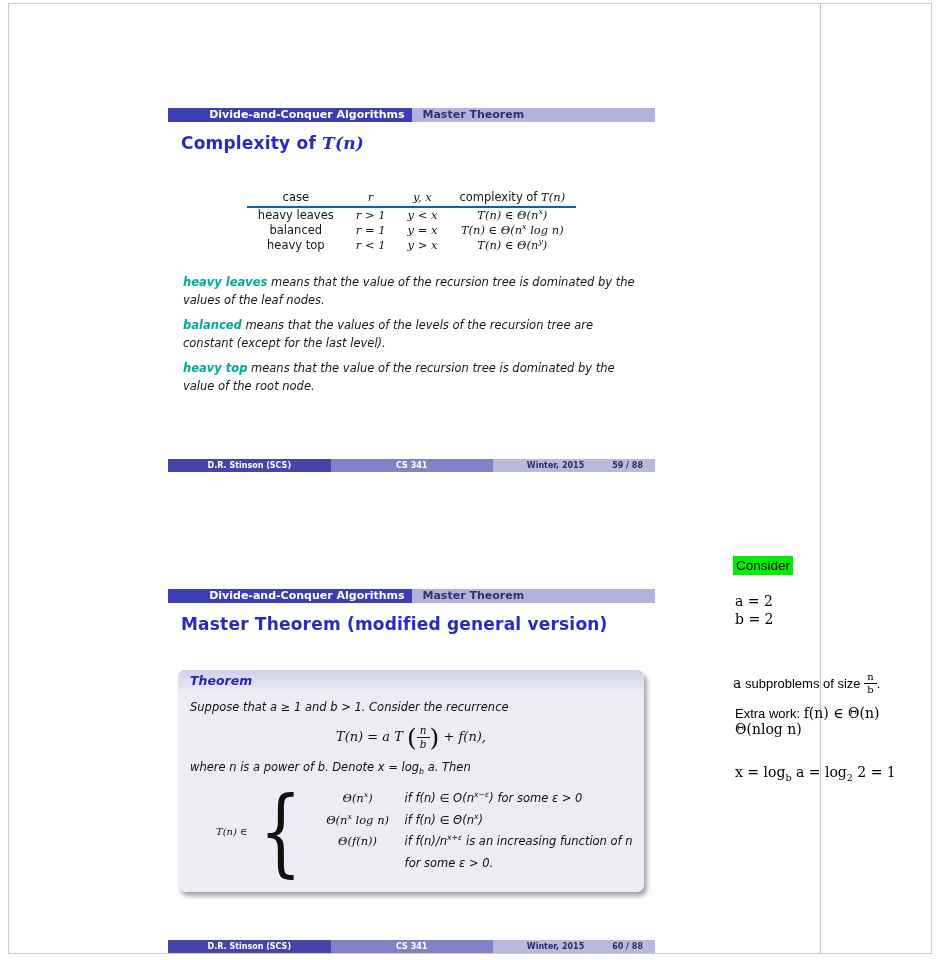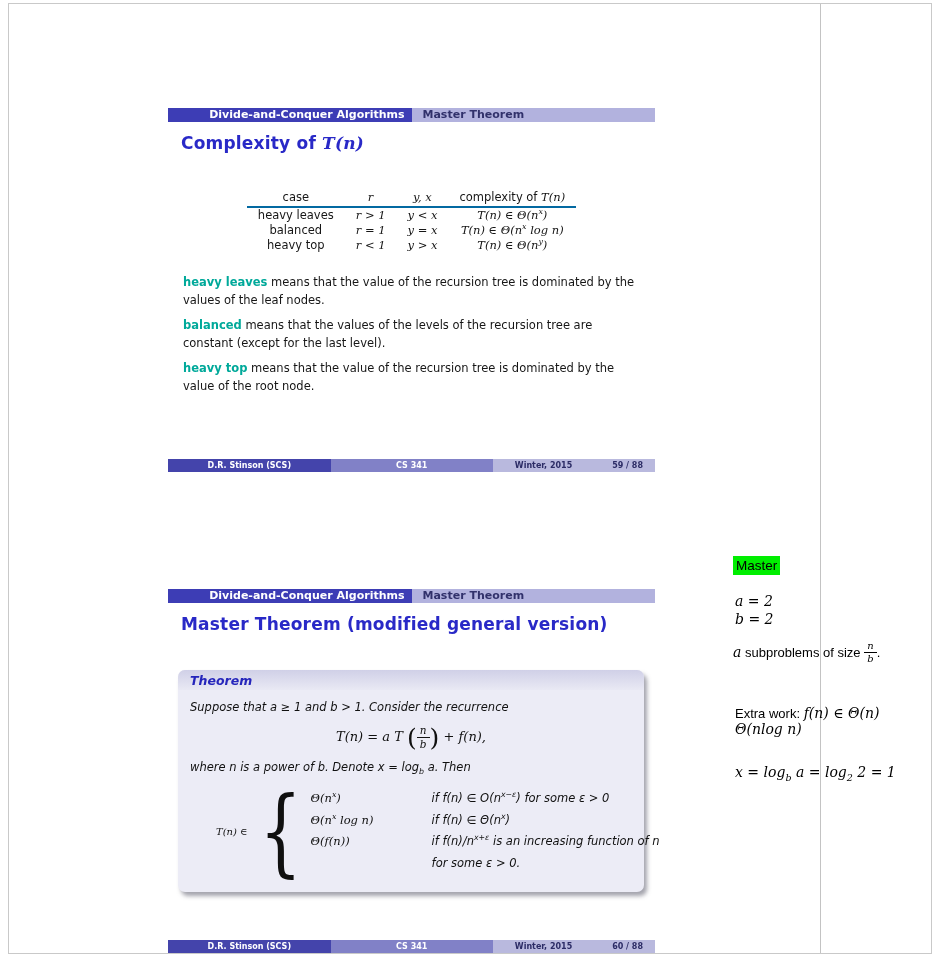--- a/index.html
+++ b/index.html
@@ -38,29 +38,29 @@
   .math{font-family:"DejaVu Serif",serif;font-style:italic;}
   .title-math{font-size:17px;}
   sup,sub{font-size:68%;line-height:0;}
   
   .ctable{margin:36px auto 0 auto;border-collapse:collapse;font-size:11.5px;color:#161616;}
   .ctable th{font-weight:normal;padding:1px 11px 2px 11px;text-align:center;white-space:nowrap;}
   .ctable td{padding:0 11px 1px 11px;text-align:center;white-space:nowrap;}
   .ctable thead tr{border-bottom:2px solid #0369a1;}
   
   .paras{margin:20px 14px 0 15px;}
-  .para{margin:0 0 7px 0;font-size:11.5px;line-height:18px;color:#161616;width:458px;}
+  .para{margin:0 0 7px 0;font-size:11.5px;line-height:18px;color:#161616;width:458px;font-style:italic;}
   .kw{color:var(--keyword_teal,#00a99a);font-weight:bold;}
   
   .slide-footer{position:absolute;left:0;bottom:0;width:100%;height:13px;display:flex;
     font-size:8px;line-height:13px;font-weight:bold;}
   .f1{width:33.4%;background:var(--footer_dark,#4444ab);color:#fff;text-align:center;white-space:nowrap;}
   .f2{width:33.3%;background:var(--footer_mid,#8181c7);color:#fff;text-align:center;white-space:nowrap;}
   .f3{width:33.3%;background:var(--footer_light,#b9b9de);color:var(--footer_light_text,#2c2c66);
-      display:flex;justify-content:flex-end;gap:40px;box-sizing:border-box;padding-right:12px;white-space:nowrap;}
+      display:flex;justify-content:flex-end;gap:28px;box-sizing:border-box;padding-right:12px;white-space:nowrap;}
   
   .theorem-box{
     position:absolute;left:10px;top:81px;width:466px;border-radius:7px;
     background:var(--box_bg,#ececf6);
     box-shadow:3px 4px 4px rgba(90,90,105,0.55);
   }
   .tb-head{
     border-radius:7px 7px 0 0;padding:3px 12px 2px 12px;
     background:linear-gradient(180deg,#d0d0e7,#e9e9f4);
     color:var(--theorem_head_text,#2525bb);font-weight:bold;font-size:12.5px;font-style:italic;
@@ -71,35 +71,35 @@
   .bigparen{font-family:"DejaVu Serif",serif;font-style:normal;font-size:25px;vertical-align:-5px;font-weight:normal;}
   .frac{display:inline-block;vertical-align:middle;text-align:center;line-height:1;}
   .frac .num{display:block;border-bottom:1px solid #111;padding:0 3px 1px 3px;font-size:10.5px;}
   .frac .den{display:block;padding-top:1px;font-size:10.5px;}
   .cases{display:flex;align-items:center;margin:10px 0 0 26px;}
   .cases-lhs{font-size:10px;white-space:nowrap;}
   .brace{
     font-family:"DejaVu Serif",serif;font-style:normal;font-weight:normal;
     font-size:96px;line-height:90px;transform:scaleX(.7);margin:0 0 0 2px;color:#101010;
   }
-  .case-rows{display:flex;flex-direction:column;}
+  .case-rows{display:flex;flex-direction:column;text-align:center;}
   .case-row{display:flex;line-height:21.5px;}
   .case-result{width:94px;white-space:nowrap;}
-  .case-cond{white-space:nowrap;margin-left:27px;}
+  .case-cond{white-space:nowrap;}
   
   .annot{position:absolute;color:#000;white-space:nowrap;z-index:5;}
   .asans{font-family:"Liberation Sans",sans-serif;font-size:13px;font-style:normal;}
-  .amath{font-family:"DejaVu Serif",serif;font-style:italic;font-size:14px;}
+  .amath{font-family:"DejaVu Serif",serif;font-size:14px;}
   #annot-example{
     left:733px;top:556px;background:var(--highlight_green,#00ee00);
     font-family:"Liberation Sans",sans-serif;font-size:13.5px;padding:2px 3px;color:#000;
   }
   #annot-a{left:735px;top:593px;}
   #annot-b{left:735px;top:611px;}
-  #annot-sub{left:733px;top:641px;}
+  #annot-sub{left:733px;top:672px;}
   #annot-sub .frac .num,#annot-sub .frac .den{font-size:10px;border-color:#000;}
   #annot-log{left:735px;top:716px;margin-top:48px;}
   #annot-extra{left:735px;top:703px;}
   #annot-theta{left:735px;top:721px;}
 </style>
 </head>
 <body>
 
 <div class="outer-frame"></div>
 <div class="pane-divider"></div>
@@ -208,19 +208,19 @@
   <footer class="slide-footer">
     <div class="f1">D.R. Stinson  (SCS)</div>
     <div class="f2">CS 341</div>
     <div class="f3">
       <span>Winter, 2015</span>
       <span>60 / 88</span>
     </div>
   </footer>
 </section>
 
-<div class="annot" id="annot-example">Master</div>
+<div class="annot" id="annot-example">Consider</div>
 <div class="annot amath" id="annot-a">a = 2</div>
 <div class="annot amath" id="annot-b">b = 2</div>
 <div class="annot" id="annot-sub"><span class="amath">a</span><span class="asans"> subproblems of size </span><span class="frac amath"><span class="num">n</span><span class="den">b</span></span><span class="asans">.</span></div>
 <div class="annot amath" id="annot-log">x = log<sub>b</sub> a = log<sub>2</sub> 2 = 1</div>
 <div class="annot" id="annot-extra"><span class="asans">Extra work: </span><span class="amath">f(n) ∈ Θ(n)</span></div>
 <div class="annot amath" id="annot-theta">Θ(nlog n)</div>
 
 </body></html>

